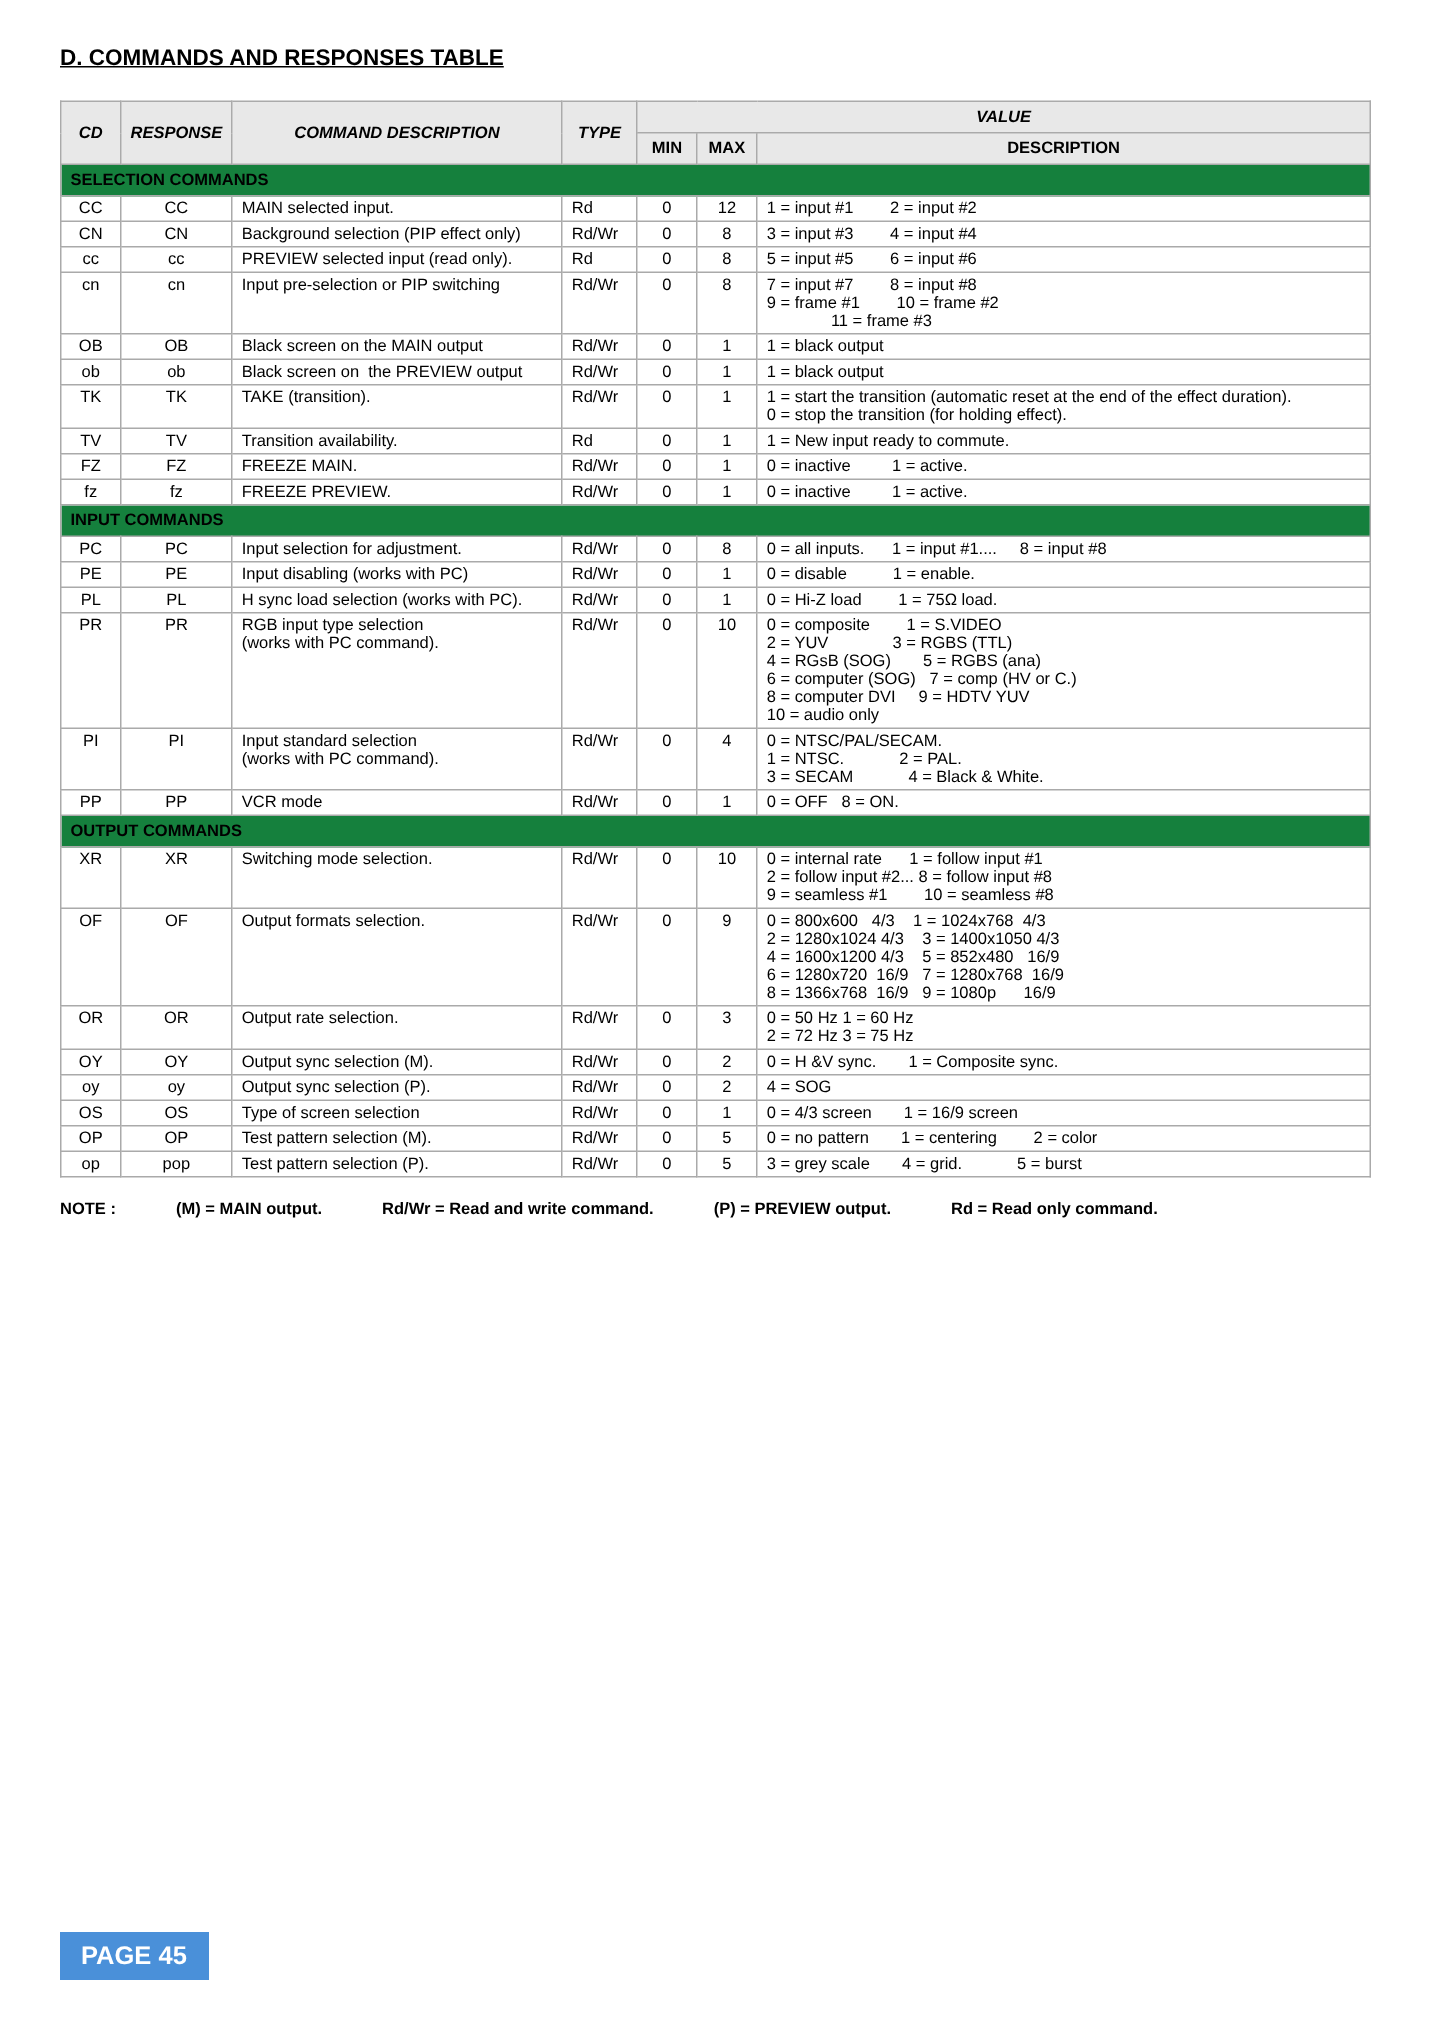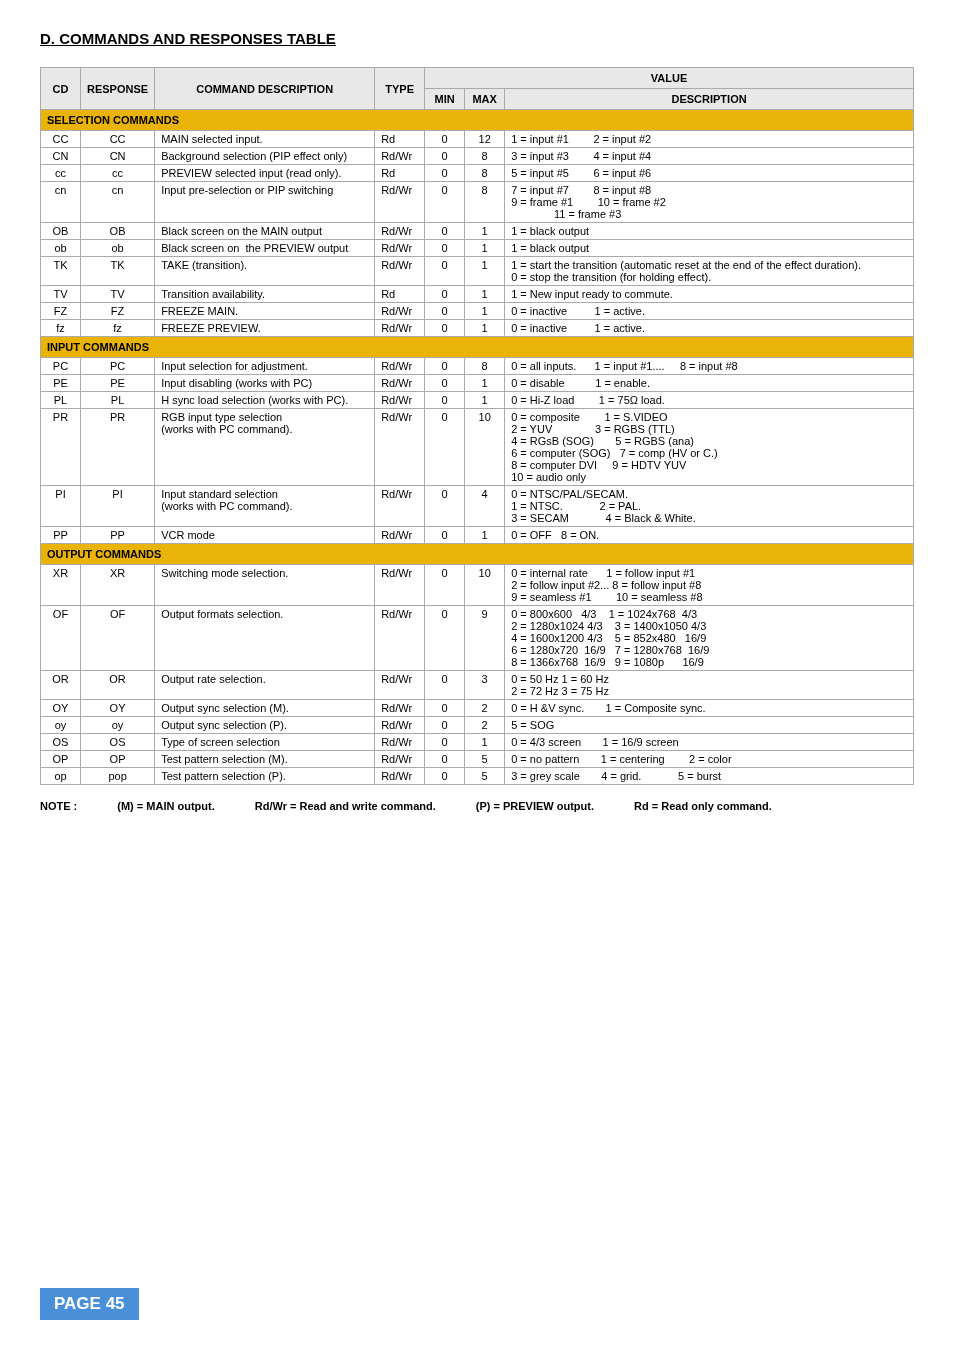--- a/index.html
+++ b/index.html
@@ -34,21 +34,21 @@
       font-size: 11px;
     }
     td {
       padding: 2px 6px;
       vertical-align: top;
       font-size: 11px;
     }
     .section-header td {
       font-weight: bold;
       font-size: 11px;
-      background: #eab308;
+      background: #15803d;
       border-left: none;
       border-right: none;
       border-top: 1px solid #aaa;
       padding: 4px 6px;
       text-transform: uppercase;
     }
     .col-cd { width: 40px; }
     .col-resp { width: 60px; }
     .col-desc { width: 220px; }
     .col-type { width: 50px; }
@@ -66,21 +66,21 @@
     .page-footer {
       position: fixed;
       bottom: 30px;
       left: 40px;
       background: #4a90d9;
       color: white;
       padding: 6px 14px;
       font-size: 17px;
       font-weight: bold;
     }
-    .header-row th { border: 1px solid #aaa; }
+    .header-row th { border: 1px solid #aaa; font-style: italic; }
     .value-header { text-align: center; }
     tr.section-header td {
       border-left: 1px solid #aaa;
       border-right: 1px solid #aaa;
     }
   </style>
 </head>
 <body>
 
 <div class="page-title">D. COMMANDS AND RESPONSES TABLE</div>
@@ -309,21 +309,21 @@
         <td class="center">2</td>
         <td style="white-space: pre-wrap;">0 = H &amp;V sync.       1 = Composite sync.</td>
       </tr>
       <tr>
         <td class="center">oy</td>
         <td class="center">oy</td>
         <td style="white-space: pre-wrap;">Output sync selection (P).</td>
         <td>Rd/Wr</td>
         <td class="center">0</td>
         <td class="center">2</td>
-        <td style="white-space: pre-wrap;">5 = SOG</td>
+        <td style="white-space: pre-wrap;">4 = SOG</td>
       </tr>
       <tr>
         <td class="center">OS</td>
         <td class="center">OS</td>
         <td style="white-space: pre-wrap;">Type of screen selection</td>
         <td>Rd/Wr</td>
         <td class="center">0</td>
         <td class="center">1</td>
         <td style="white-space: pre-wrap;">0 = 4/3 screen       1 = 16/9 screen</td>
       </tr>

